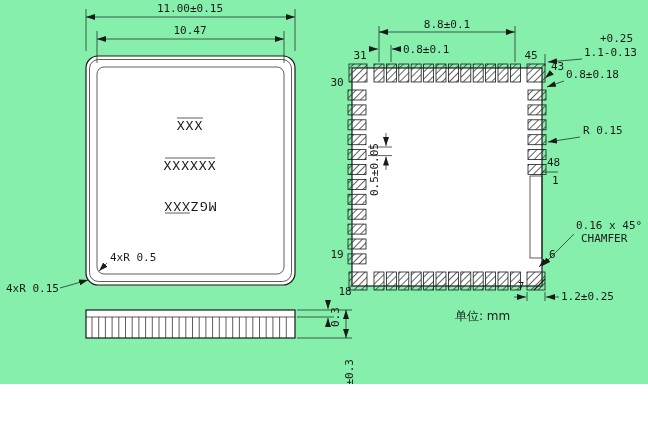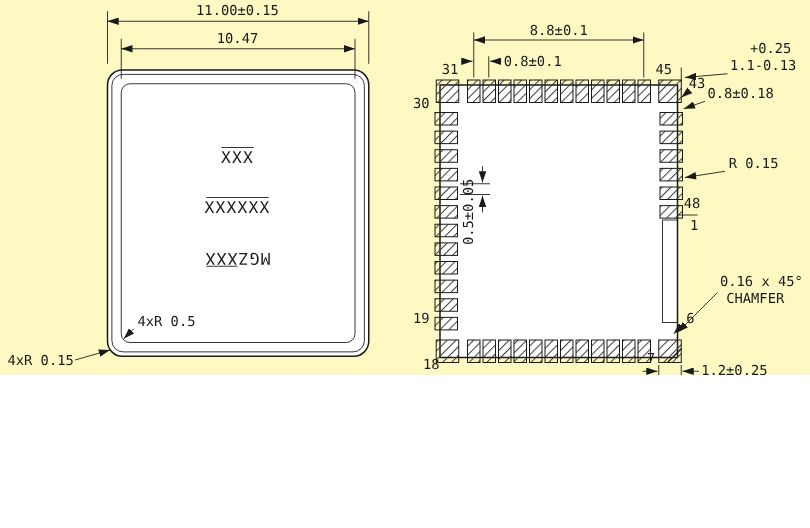--- a/index.html
+++ b/index.html
@@ -1,16 +1,16 @@
 <!DOCTYPE html>
 <html><head>
 <meta charset="utf-8">
 <style>
   html,body { margin:0; padding:0; background:#ffffff; }
-  .canvas { position:relative; width:648px; height:300px; background:#fef9c3; overflow:hidden;text-align:center; }
+  .canvas { position:relative; width:648px; height:384px; background:#86efac; overflow:hidden;text-align:center; }
   svg { display:block; }
   svg text { font-family:"DejaVu Sans Mono", monospace; font-size:11px; fill:#1a1a1a; }
   svg text.mark { font-size:13px; letter-spacing:1px; }
   svg text.unit { font-size:12px; font-family:"DejaVu Sans", sans-serif; }
   .thin  { stroke:#1a1a1a; stroke-width:0.7; fill:none; }
   .med   { stroke:#1a1a1a; stroke-width:1.1; fill:none; }
   .body  { stroke:#1a1a1a; stroke-width:1.2; fill:#ffffff; }
   .pad   { fill:url(#hatch); stroke:#1a1a1a; stroke-width:0.8; }
 </style>
 </head>

